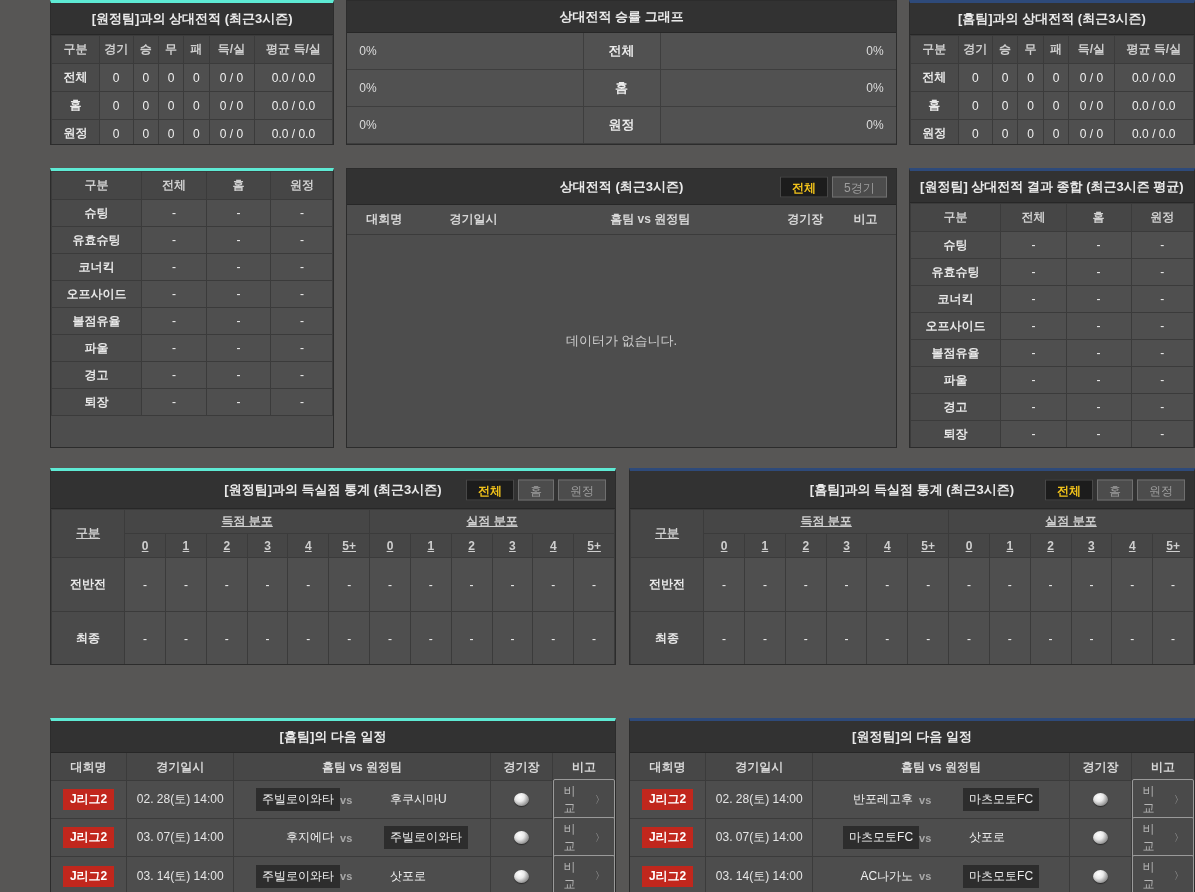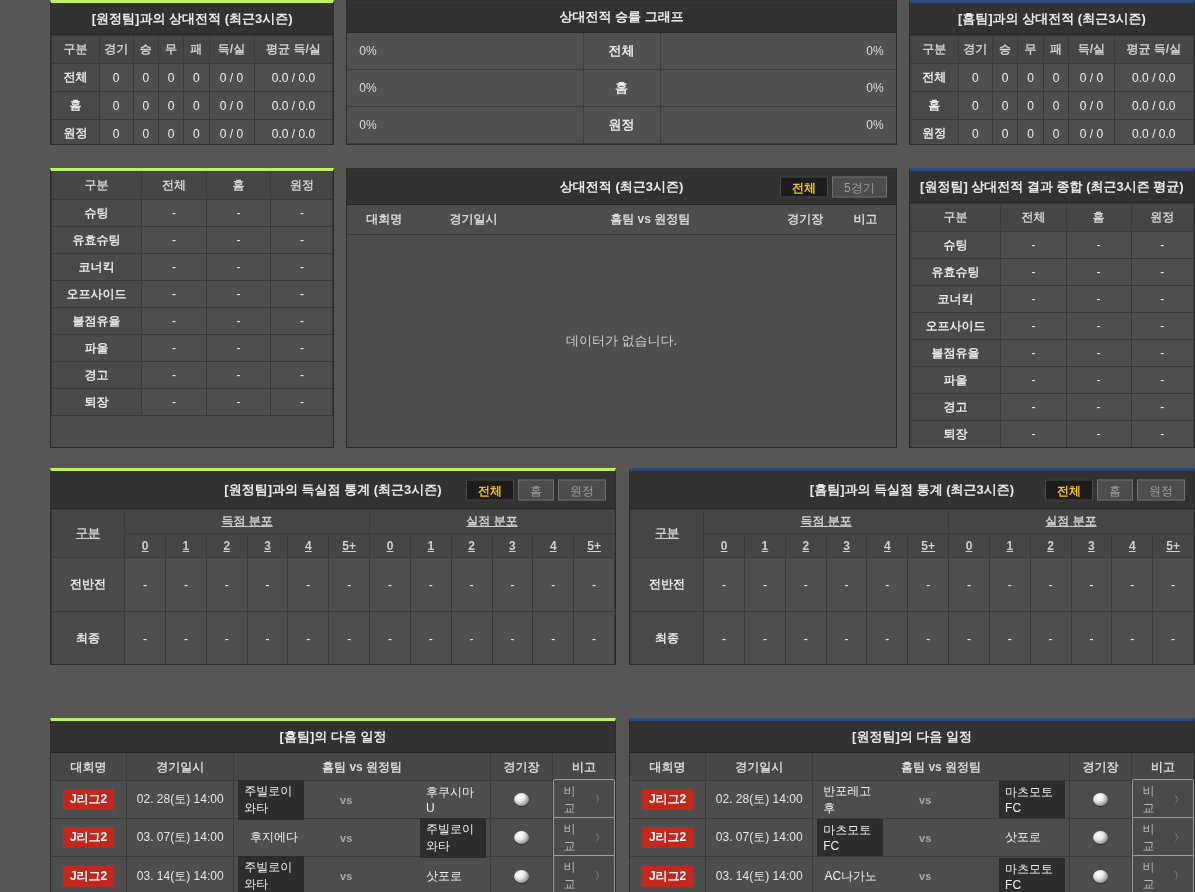--- a/index.html
+++ b/index.html
@@ -16,21 +16,21 @@
   .r1 { margin-bottom:23px; }
   .r2 { margin-bottom:20px; }
   .r3 { margin-bottom:53px; }
   .r1 .panel { height:145px; }
   .r2 .panel { height:280px; }
   .r3 .panel { height:197px; }
   .r4 .panel { height:177px; }
   .wA { width:295px; } .wB { width:571px; } .wC { width:297px; } .wH { width:587px; }
 
   .panel { background:#4d4d4d; border:1px solid #2c2c2c; position:relative; overflow:hidden; }
-  .accent-red  { border-top:3px solid #bef264;margin-left:42px; }
+  .accent-red  { border-top:3px solid #5eead4;margin-left:42px; }
   .accent-blue { border-top:3px solid #2e4a7a; }
 
   .panel-title {
     background:#323232; height:32px; line-height:32px; text-align:center;
     font-size:13px; font-weight:bold; color:#eaeaea;
     border-bottom:1px solid #272727; position:relative;
   }
   .panel-title.tall { height:36px; line-height:36px; }
   .panel-title.tall38 { height:38px; line-height:38px; }
 
@@ -81,21 +81,21 @@
   .goals-table tbody tr { height:54px; }
 
   
   .sched-header { display:flex; height:28px; border-bottom:1px solid #3b3b3b; background:#474747; font-weight:bold; font-size:12px; color:#d8d8d8; align-items:center; }
   .sched-hcell { text-align:center; line-height:28px; height:100%; border-right:1px solid #3b3b3b; }
   .sched-hcell:last-child, .sched-cell:last-child { border-right:none; }
   .w-league{width:13.5%;} .w-date{width:19%;} .w-match{width:45.5%;} .w-venue{width:11%;} .w-note{width:11%;}
   .sched-row { display:flex; height:38px; border-bottom:1px solid #3b3b3b; font-size:12px; }
   .sched-row:last-child { border-bottom:none; }
   .sched-cell { height:100%; display:flex; align-items:center; justify-content:center; border-right:1px solid #3b3b3b; }
-  .match { padding:0 4px;gap:36px; }
+  .match { padding:0 4px; }
   .team { flex:1; display:flex; }
   .team.home { justify-content:flex-end; }
   .team.away { justify-content:flex-start; }
   .tname { padding:3px 6px; color:#f0f0f0; }
   .tname.hl { background:#2d2d2d; }
   .vs { width:44px; color:#a8a8a8; font-size:11px; font-weight:bold; align-self:center; }
   .badge { background:#c1271d; color:#ffffff; font-size:12px; font-weight:bold; padding:2px 7px; }
   .ball {
     display:inline-block; width:15px; height:13px; border-radius:50%;
     background:radial-gradient(circle at 38% 30%, #ffffff 0%, #e9e9e9 35%, #9a9a9a 68%, #5e5e5e 100%);

